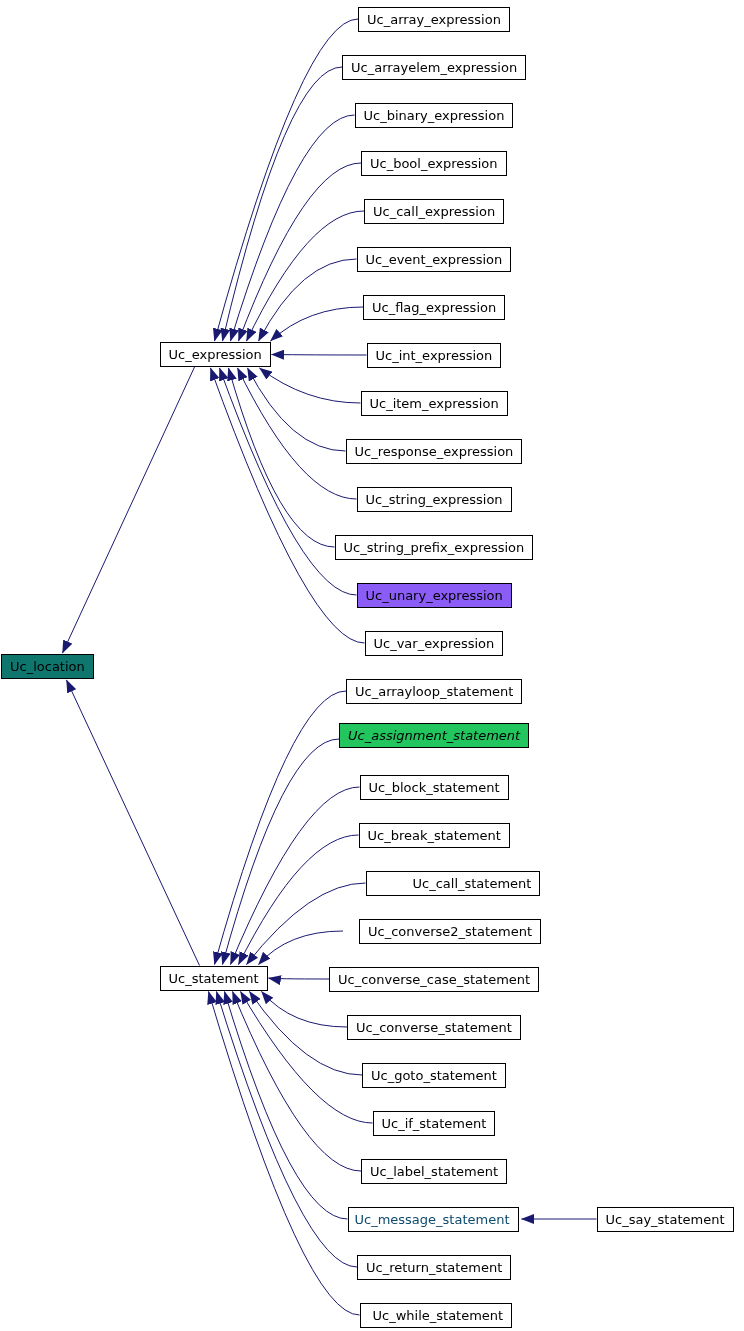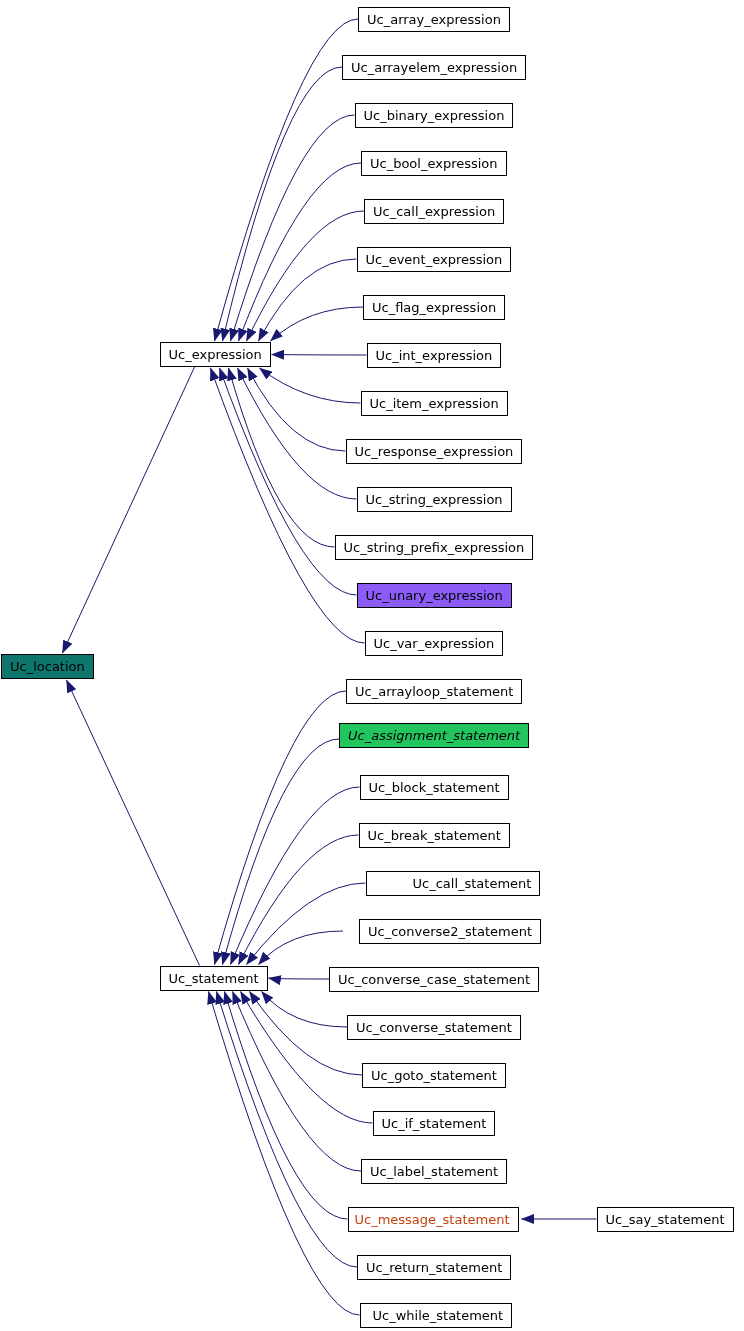--- a/index.html
+++ b/index.html
@@ -89,18 +89,18 @@
       <div class="node" style="left: 339px; top: 723px; border-color: rgb(0, 0, 0); background: #22c55e; color: rgb(0, 0, 0); font-style: italic;">Uc_assignment_statement</div>
       <div class="node" style="left: 359.5px; top: 774.5px; border-color: rgb(0, 0, 0); background: rgb(255, 255, 255); color: rgb(0, 0, 0);">Uc_block_statement</div>
       <div class="node" style="left: 358.5px; top: 822.5px; border-color: rgb(0, 0, 0); background: rgb(255, 255, 255); color: rgb(0, 0, 0);">Uc_break_statement</div>
       <div class="node" style="left: 365.5px; top: 870.5px; border-color: rgb(0, 0, 0); background: rgb(255, 255, 255); color: rgb(0, 0, 0); padding-left: 46px;">Uc_call_statement</div>
       <div class="node" style="left: 343px; top: 918.5px; border-color: rgb(0, 0, 0); background: rgb(255, 255, 255); color: rgb(0, 0, 0); margin-left: 16px;">Uc_converse2_statement</div>
       <div class="node" style="left: 329px; top: 966.5px; border-color: rgb(0, 0, 0); background: rgb(255, 255, 255); color: rgb(0, 0, 0);">Uc_converse_case_statement</div>
       <div class="node" style="left: 347px; top: 1014.5px; border-color: rgb(0, 0, 0); background: rgb(255, 255, 255); color: rgb(0, 0, 0);">Uc_converse_statement</div>
       <div class="node" style="left: 362px; top: 1062.5px; border-color: rgb(0, 0, 0); background: rgb(255, 255, 255); color: rgb(0, 0, 0);">Uc_goto_statement</div>
       <div class="node" style="left: 372.5px; top: 1110.5px; border-color: rgb(0, 0, 0); background: rgb(255, 255, 255); color: rgb(0, 0, 0);">Uc_if_statement</div>
       <div class="node" style="left: 361px; top: 1158.5px; border-color: rgb(0, 0, 0); background: rgb(255, 255, 255); color: rgb(0, 0, 0);">Uc_label_statement</div>
-      <div class="node" style="left: 347.5px; top: 1206.5px; border-color: rgb(0, 0, 0); background: rgb(255, 255, 255); color: #c2410c; padding-left: 6px;">Uc_message_statement</div>
+      <div class="node" style="left: 347.5px; top: 1206.5px; border-color: rgb(0, 0, 0); background: rgb(255, 255, 255); color: #0c4a6e; padding-left: 6px;">Uc_message_statement</div>
       <div class="node" style="left: 357px; top: 1254.5px; border-color: rgb(0, 0, 0); background: rgb(255, 255, 255); color: rgb(0, 0, 0);">Uc_return_statement</div>
       <div class="node" style="left: 359.5px; top: 1302.5px; border-color: rgb(0, 0, 0); background: rgb(255, 255, 255); color: rgb(0, 0, 0); padding-left: 12px;">Uc_while_statement</div>
       <div class="node" style="left: 596.5px; top: 1206.5px; border-color: rgb(0, 0, 0); background: rgb(255, 255, 255); color: rgb(0, 0, 0);">Uc_say_statement</div>
     </div>
 </div>
 
 </body></html>

